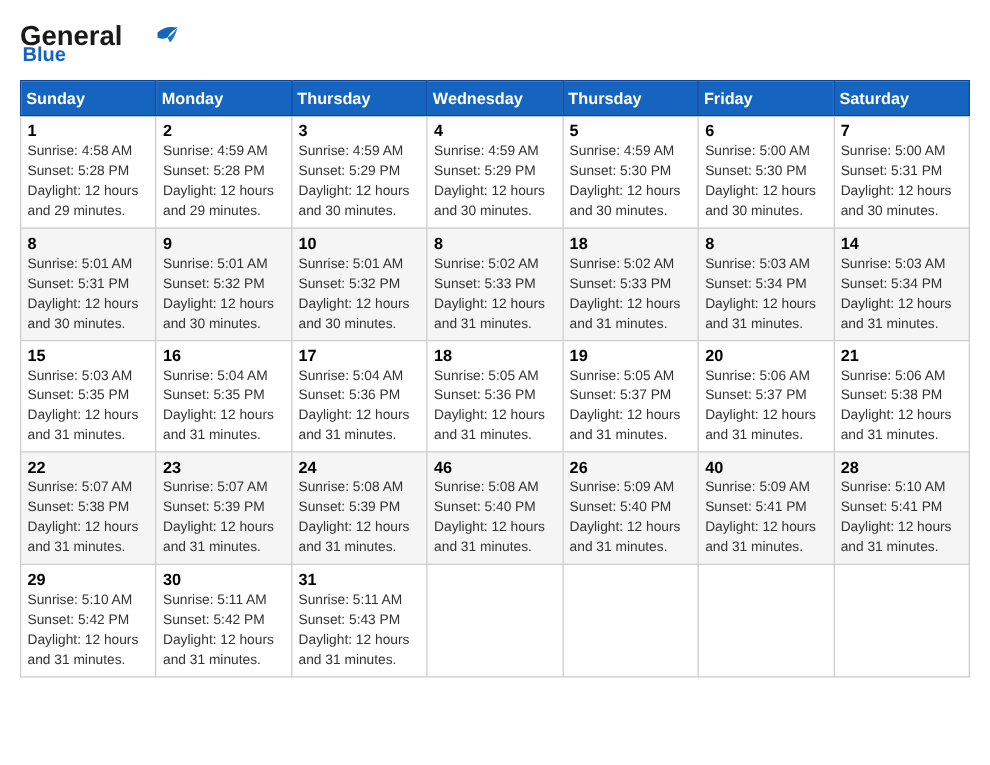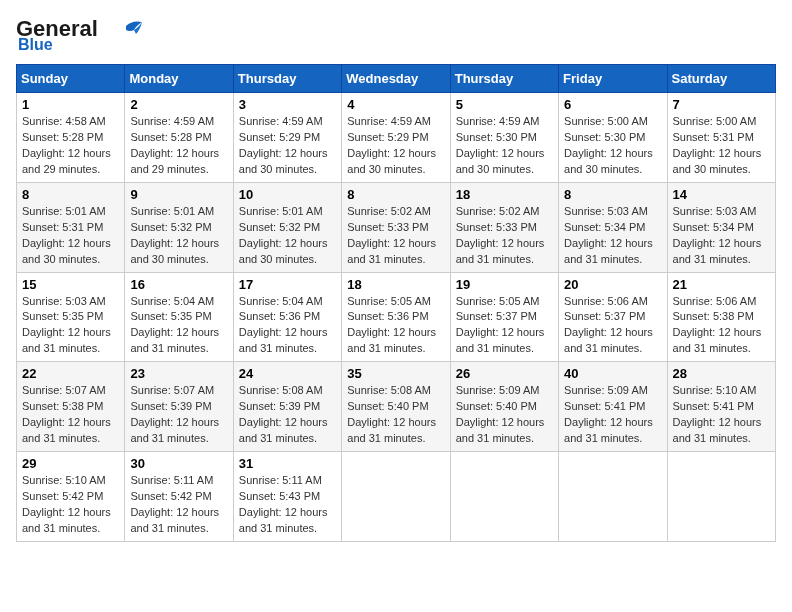--- a/index.html
+++ b/index.html
@@ -150,21 +150,21 @@
         <td><span class="day-num">21</span>
 <span class="day-info">Sunrise: 5:06 AM<br>Sunset: 5:38 PM<br>Daylight: 12 hours and 31 minutes.</span></td>
       </tr>
       <tr>
         <td><span class="day-num">22</span>
 <span class="day-info">Sunrise: 5:07 AM<br>Sunset: 5:38 PM<br>Daylight: 12 hours and 31 minutes.</span></td>
         <td><span class="day-num">23</span>
 <span class="day-info">Sunrise: 5:07 AM<br>Sunset: 5:39 PM<br>Daylight: 12 hours and 31 minutes.</span></td>
         <td><span class="day-num">24</span>
 <span class="day-info">Sunrise: 5:08 AM<br>Sunset: 5:39 PM<br>Daylight: 12 hours and 31 minutes.</span></td>
-        <td><span class="day-num">35</span>
+        <td><span class="day-num">46</span>
 <span class="day-info">Sunrise: 5:08 AM<br>Sunset: 5:40 PM<br>Daylight: 12 hours and 31 minutes.</span></td>
         <td><span class="day-num">26</span>
 <span class="day-info">Sunrise: 5:09 AM<br>Sunset: 5:40 PM<br>Daylight: 12 hours and 31 minutes.</span></td>
         <td><span class="day-num">40</span>
 <span class="day-info">Sunrise: 5:09 AM<br>Sunset: 5:41 PM<br>Daylight: 12 hours and 31 minutes.</span></td>
         <td><span class="day-num">28</span>
 <span class="day-info">Sunrise: 5:10 AM<br>Sunset: 5:41 PM<br>Daylight: 12 hours and 31 minutes.</span></td>
       </tr>
       <tr>
         <td><span class="day-num">29</span>

